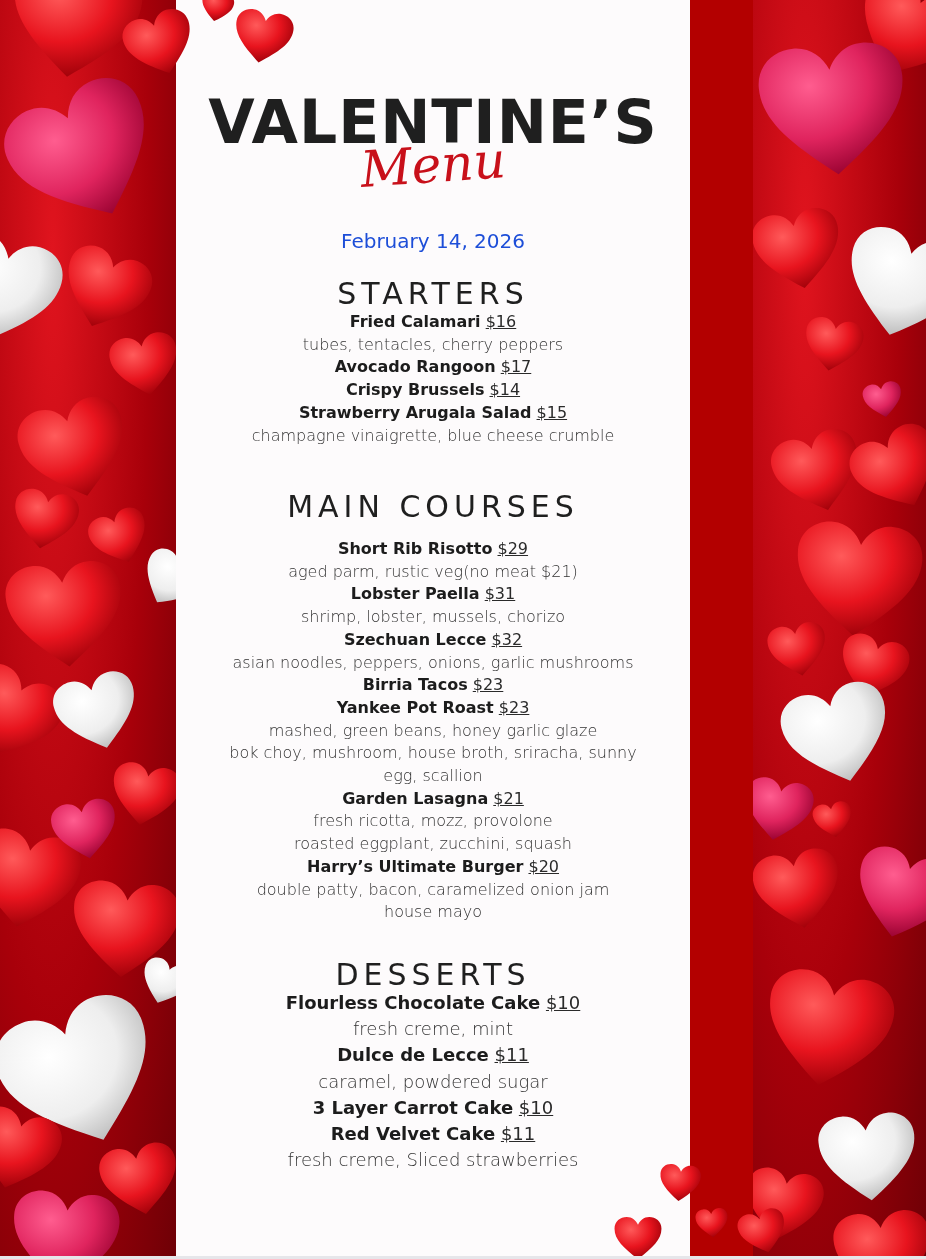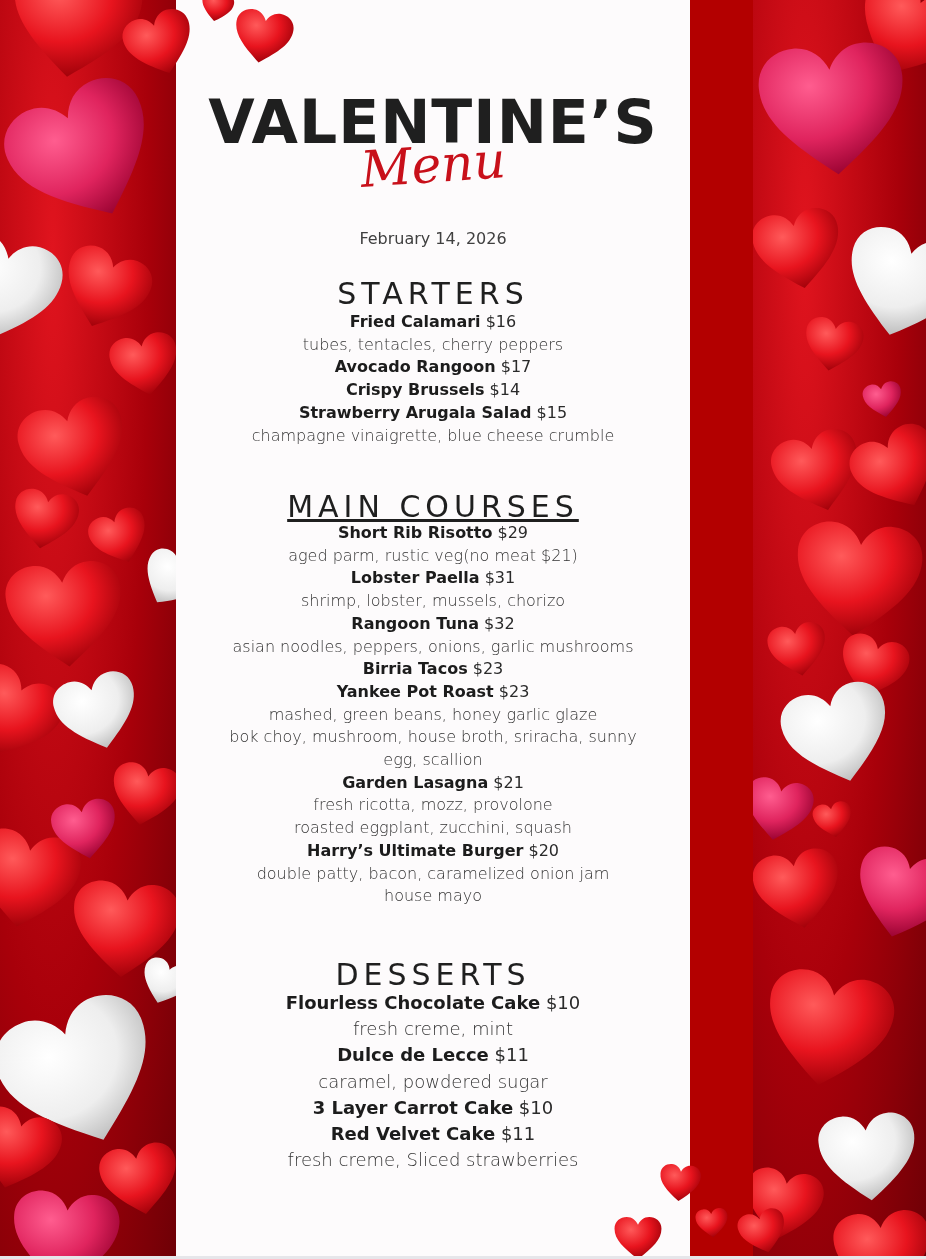--- a/index.html
+++ b/index.html
@@ -28,30 +28,30 @@
     font-family: "DejaVu Sans", sans-serif; font-weight: bold;
     font-size: 60px; letter-spacing: 1px; color: #1f1f1f; line-height: 1;
   }
   .script {
     position: absolute; top: 140px; left: 0; width: 100%;
     font-family: "DejaVu Serif", serif; font-style: italic;
     font-size: 50px; color: #c8101a; line-height: 1; transform: rotate(-4deg);
   }
   .date {
     position: absolute; top: 229px; left: 0; width: 100%;
-    font-size: 16px; color: #404040; font-weight: normal;
+    font-size: 20px; color: #1d4ed8; font-weight: normal;
   }
   .section { position: absolute; left: 0; width: 100%; }
   .section h2 {
     margin: 0; font-weight: normal; color: #1f1f1f;
     font-family: "DejaVu Sans", sans-serif; letter-spacing: 5px; line-height: 1;
   }
   .item { margin: 0; line-height: 22.7px; font-size: 16px; color: #2a2a2a; }
   .item .name { font-weight: bold; color: #1c1c1c; margin-top: 43px; }
-  .item .price { font-weight: normal; }
+  .item .price { font-weight: normal; text-decoration: underline; }
   .desc { margin: 0; line-height: 22.7px; font-size: 16px; color: #333; font-weight: 300; }
   .desserts .item, .desserts .desc { font-size: 18px; line-height: 26.2px; }
 </style>
 </head>
 <body>
 
 <svg width="0" height="0" style="position:absolute">
   <defs>
     <symbol id="hrt" viewBox="0 0 100 90">
       <path d="M50 88 C20 65 2 48 2 26 C2 11 14 2 27 2 C38 2 46 9 50 18 C54 9 62 2 73 2 C86 2 98 11 98 26 C98 48 80 65 50 88 Z"></path>
@@ -296,27 +296,27 @@
         <p class="item"><span class="name">Fried Calamari</span> <span class="price">$16</span></p>
         <p class="desc">tubes, tentacles, cherry peppers</p>
         <p class="item"><span class="name">Avocado Rangoon</span> <span class="price">$17</span></p>
         <p class="item"><span class="name">Crispy Brussels</span> <span class="price">$14</span></p>
         <p class="item"><span class="name">Strawberry Arugala Salad</span> <span class="price">$15</span></p>
         <p class="desc">champagne vinaigrette, blue cheese crumble</p>
       </div>
   </div>
 
   <div class="section" style="top:492px;">
-    <h2 style="font-size:30px;text-decoration:underline;">MAIN COURSES</h2>
+    <h2 style="font-size:30px;margin-bottom:16px;">MAIN COURSES</h2>
     <div id="mains-list">
         <p class="item"><span class="name">Short Rib  Risotto</span> <span class="price">$29</span></p>
         <p class="desc">aged parm, rustic veg(no meat $21)</p>
         <p class="item"><span class="name">Lobster Paella</span> <span class="price">$31</span></p>
         <p class="desc">shrimp, lobster, mussels, chorizo</p>
-        <p class="item"><span class="name">Rangoon Tuna</span> <span class="price">$32</span></p>
+        <p class="item"><span class="name">Szechuan Lecce</span> <span class="price">$32</span></p>
         <p class="desc">asian noodles, peppers, onions, garlic mushrooms</p>
         <p class="item"><span class="name">Birria Tacos</span> <span class="price">$23</span></p>
         <p class="item"><span class="name">Yankee Pot Roast</span> <span class="price">$23</span></p>
         <p class="desc">mashed, green beans, honey garlic glaze</p>
         <p class="desc">bok choy, mushroom, house broth, sriracha, sunny</p>
         <p class="desc">egg, scallion</p>
         <p class="item"><span class="name">Garden Lasagna</span> <span class="price">$21</span></p>
         <p class="desc">fresh ricotta, mozz, provolone</p>
         <p class="desc">roasted eggplant, zucchini, squash</p>
         <p class="item"><span class="name">Harry’s Ultimate Burger</span> <span class="price">$20</span></p>

